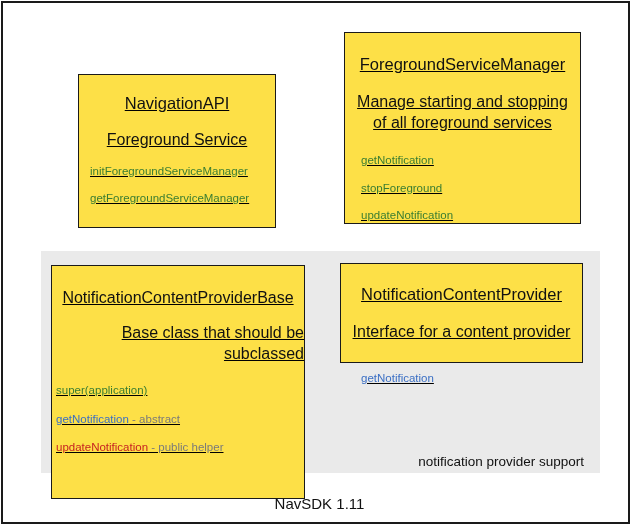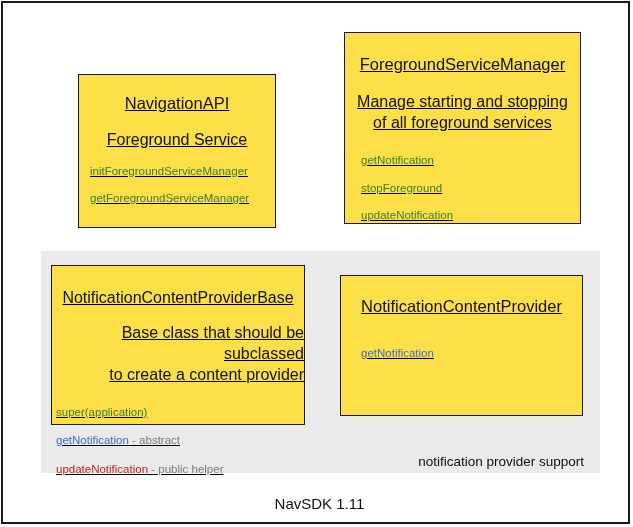--- a/index.html
+++ b/index.html
@@ -114,39 +114,39 @@
     margin-top: 22px;
     padding-left: 16px;
   }
   #box-foreground-service-manager .member-row { margin-bottom: 16px; }
 
   
   #box-notification-content-provider-base {
     left: 48px;
     top: 262px;
     width: 254px;
-    height: 160px;
+    height: 234px;
   }
   #box-notification-content-provider-base .class-title {
     margin-top: 22px;
     font-size: 16px;
   }
   #box-notification-content-provider-base .class-desc { margin-top: 15px; text-align: right; }
   #box-notification-content-provider-base .member-list {
     margin-top: 21px;
     padding-left: 4px;
   }
   #box-notification-content-provider-base .member-row { margin-bottom: 17px; }
 
   
   #box-notification-content-provider {
     left: 337px;
-    top: 272px;
+    top: 260px;
     width: 243px;
-    height: 141px;
+    height: 100px;
   }
   #box-notification-content-provider .class-title { margin-top: 21px; }
   #box-notification-content-provider .class-desc  { margin-top: 16px; }
   #box-notification-content-provider .member-list {
     margin-top: 31px;
     padding-left: 20px;
   }
   #box-notification-content-provider .member-row { margin-bottom: 14px; }
 
   
@@ -201,37 +201,39 @@
         <div class="member-row">
           <span class="member-name" style="color:#3a7d32">updateNotification</span>
         </div>
       </div>
     </div>
 
     <div class="class-box" id="box-notification-content-provider-base">
       <div class="class-title">NotificationContentProviderBase</div>
       <div class="class-desc">
         <div>Base class that should be subclassed</div>
-        <div>to create a content provider</div>
       </div>
       <div class="member-list">
         <div class="member-row">
           <span class="member-name" style="color:#3a7d32">super(application)</span><span class="member-suffix"></span>
         </div>
         <div class="member-row">
           <span class="member-name" style="color:#3b6fc4">getNotification</span><span class="member-suffix"> - abstract</span>
         </div>
         <div class="member-row">
           <span class="member-name" style="color:#c62222">updateNotification</span><span class="member-suffix"> - public helper</span>
         </div>
       </div>
     </div>
 
     <div class="class-box" id="box-notification-content-provider">
       <div class="class-title">NotificationContentProvider</div>
+      <div class="class-desc">
+        <div>Interface for a content provider</div>
+      </div>
       <div class="member-list">
         <div class="member-row">
           <span class="member-name" style="color:#3b6fc4">getNotification</span>
         </div>
       </div>
     </div>
 
     <div class="footer-caption">NavSDK 1.11</div>
 
   </div>

